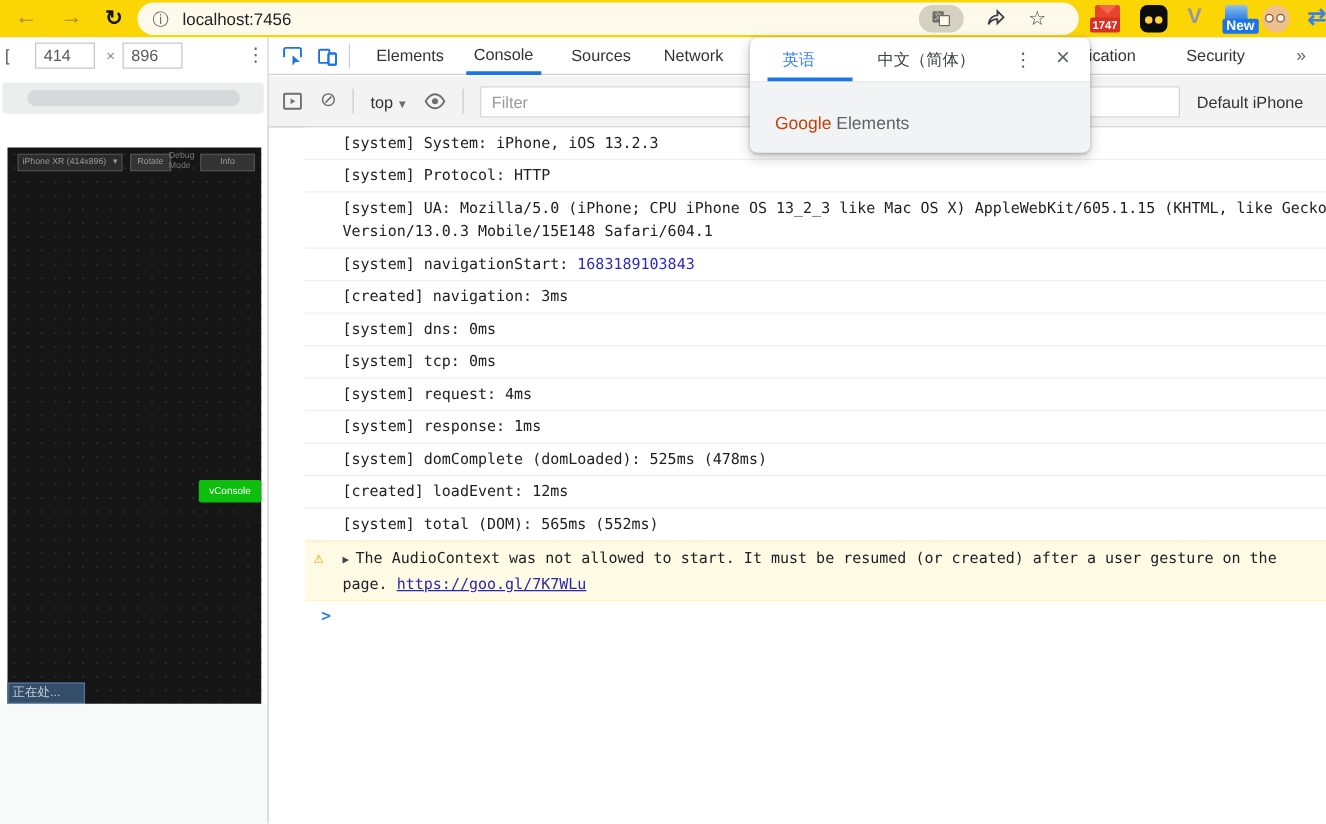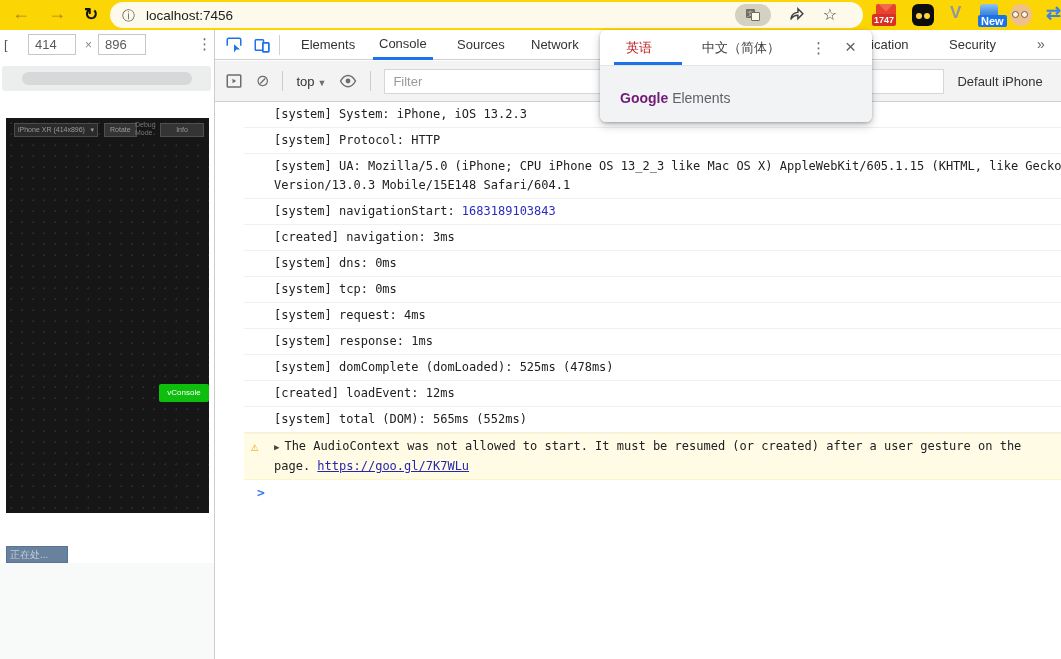--- a/index.html
+++ b/index.html
@@ -43,21 +43,21 @@
   
   .left-pane { position:absolute; left:0; top:30px; width:214px; height:629px; background:#fff; }
   .dim-row { position:absolute; left:0; top:0; width:214px; height:30px; background:#fff; }
   .clip-label { position:absolute; left:4px; top:7px; font-size:13px; color:#555; }
   .dim-input { position:absolute; top:4px; width:48px; height:21px; border:1px solid #c7c7c7; background:#fff; font-size:13px; color:#5a5a5a; padding-left:6px; font-family:"Liberation Sans",sans-serif; }
   .dim-w { left:28px; } .dim-h { left:98px; }
   .dim-x { position:absolute; left:85px; top:8px; font-size:12px; color:#888; }
   .dim-menu { position:absolute; left:197px; top:5px; font-size:15px; color:#666; letter-spacing:0; }
   .hscroll { position:absolute; left:2px; top:36px; width:209px; height:25px; background:#eceded; border-radius:3px; }
   .hthumb { position:absolute; left:20px; top:6px; width:170px; height:13px; background:#d7d8da; border-radius:7px; }
-  .device-canvas { position:absolute; left:6px; top:88px; width:203px; height:395px; background:#161616;
+  .device-canvas { position:absolute; left:6px; top:88px; width:203px; height:540px; background:#161616;
       background-image:radial-gradient(#2c2c2c 1px, transparent 1px); background-size:11px 11px; }
   .cocos-select { position:absolute; left:8px; top:5px; width:84px; height:14px; background:#2b2b2b; border:1px solid #4b4b4b; color:#9a9a9a; font-size:7px; line-height:12px; padding:0 3px; display:flex; justify-content:space-between; }
   .cocos-btn { position:absolute; top:5px; height:14px; background:#343434; border:1px solid #4f4f4f; color:#9a9a9a; font-size:7px; line-height:12px; padding:0 5px; }
   .btn-rotate { left:98px; }
   .btn-info { left:154px; width:44px; text-align:center; }
   .cocos-debug { position:absolute; left:129px; top:3px; font-size:7px; line-height:8px; color:#787878; }
   .vconsole-btn { position:absolute; left:153px; top:266px; width:50px; height:18px; background:#0dbe0d; color:#fff; font-size:8px; line-height:18px; text-align:center; border-radius:2px; }
   .processing { position:absolute; left:0; top:428px; width:62px; height:17px; background:rgba(62,93,128,0.78); border:1px solid #54749a; color:#c2cbd6; font-size:10px; line-height:15px; padding-left:3px; }
   .pane-lower { position:absolute; left:0; top:533px; width:214px; height:96px; background:#f8f9f9; }
   .vdivider { position:absolute; left:214px; top:30px; width:1px; height:629px; background:#cccccc; }
@@ -97,28 +97,28 @@
   .warn-exp { font-size:9px; color:#444; margin-right:5px; }
   .clink { color:#2626b0; text-decoration:underline; }
   .warn-src { position:absolute; right:-4px; top:3px; color:#2626b0; text-decoration:underline; }
   .prompt-row { padding:5px 10px 4px 13px; font-family:"DejaVu Sans Mono","Liberation Mono",monospace; font-size:13px; }
   .prompt-chev { color:#3679f0; font-weight:bold; }
 
   
   .gt-popup { position:absolute; left:600px; top:30px; width:272px; height:92px; background:#fff; border-radius:6px; box-shadow:0 1px 3px rgba(0,0,0,0.25), 0 4px 10px rgba(0,0,0,0.2); z-index:20; }
   .gt-tabrow { position:relative; height:36px; border-bottom:1px solid #e4e4e4; }
   .gt-tab { position:absolute; top:0; height:36px; line-height:35px; font-size:13px; }
-  .gt-tab-en { left:26px; color:#b91c1c; }
+  .gt-tab-en { left:26px; color:#3b82f6; }
   .gt-tab-zh { left:102px; color:#3c4043; }
   .gt-underline { position:absolute; left:14px; bottom:0; width:68px; height:3px; background:#1a73e8; }
   .gt-menu { position:absolute; right:46px; top:9px; font-size:15px; color:#5f6368; }
   .gt-close { position:absolute; right:16px; top:6px; font-size:19px; color:#5f6368; }
   .gt-brand { position:absolute; left:0; top:36px; width:272px; height:56px; background:#f1f3f4; border-radius:0 0 6px 6px; }
   .gt-brand-text { position:absolute; left:20px; top:24px; font-size:14px; color:#5f6368; }
-  .gt-g { font-weight:bold; color:#701a75; }
+  .gt-g { font-weight:normal; color:#c2410c; }
 </style>
 </head>
 <body>
 
 <div class="screen">
 
   <div class="topbar">
     <span class="nav-glyph nav-back">←</span>
     <span class="nav-glyph nav-fwd">→</span>
     <span class="nav-glyph nav-refresh">↻</span>

